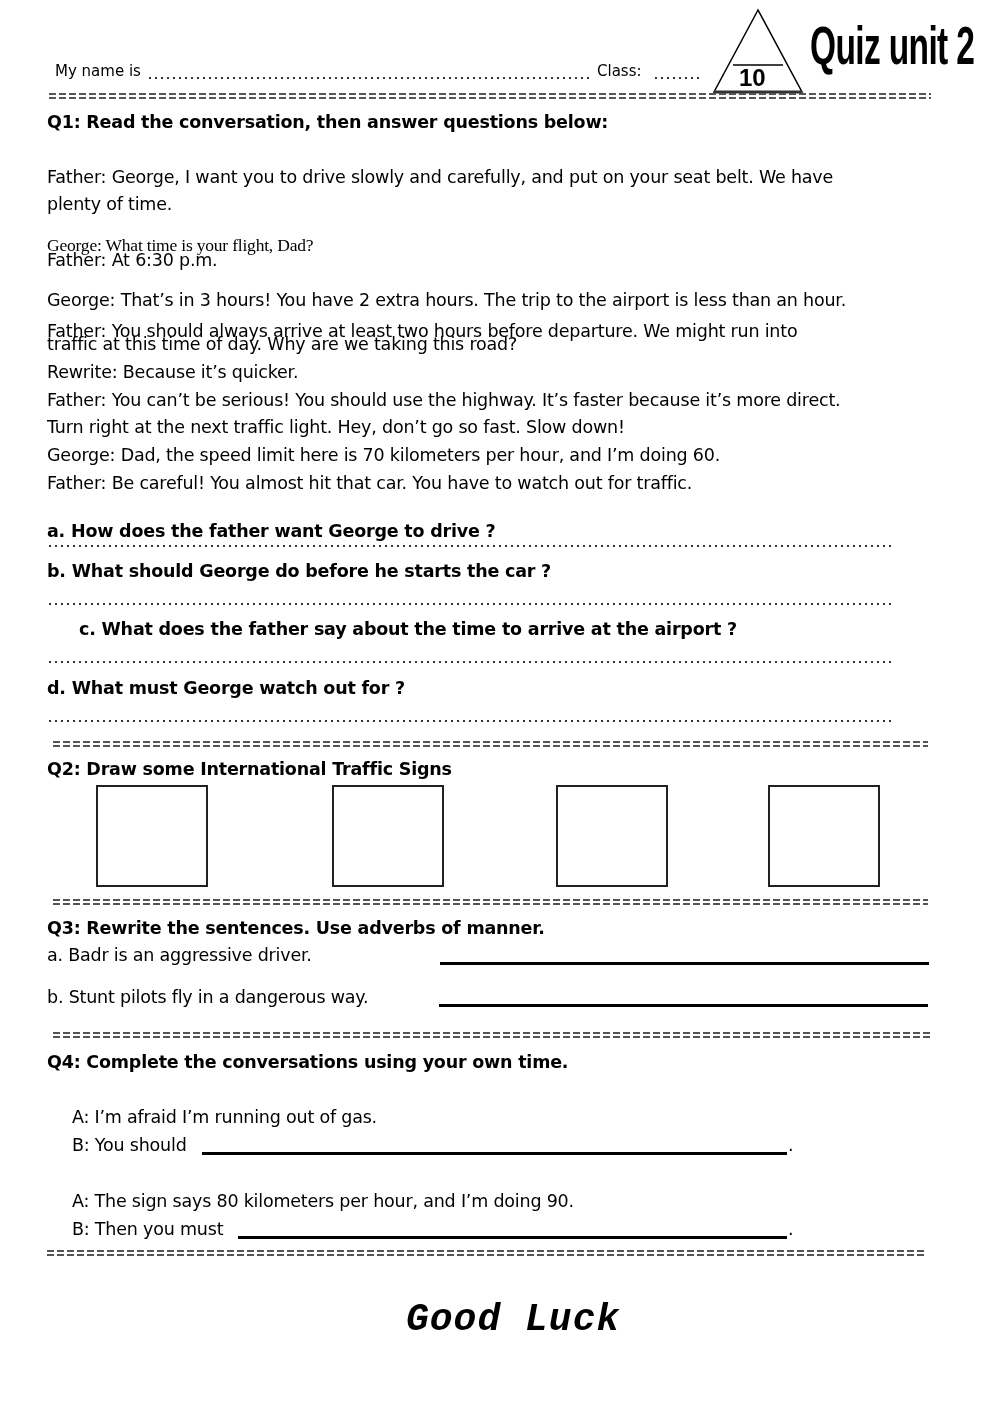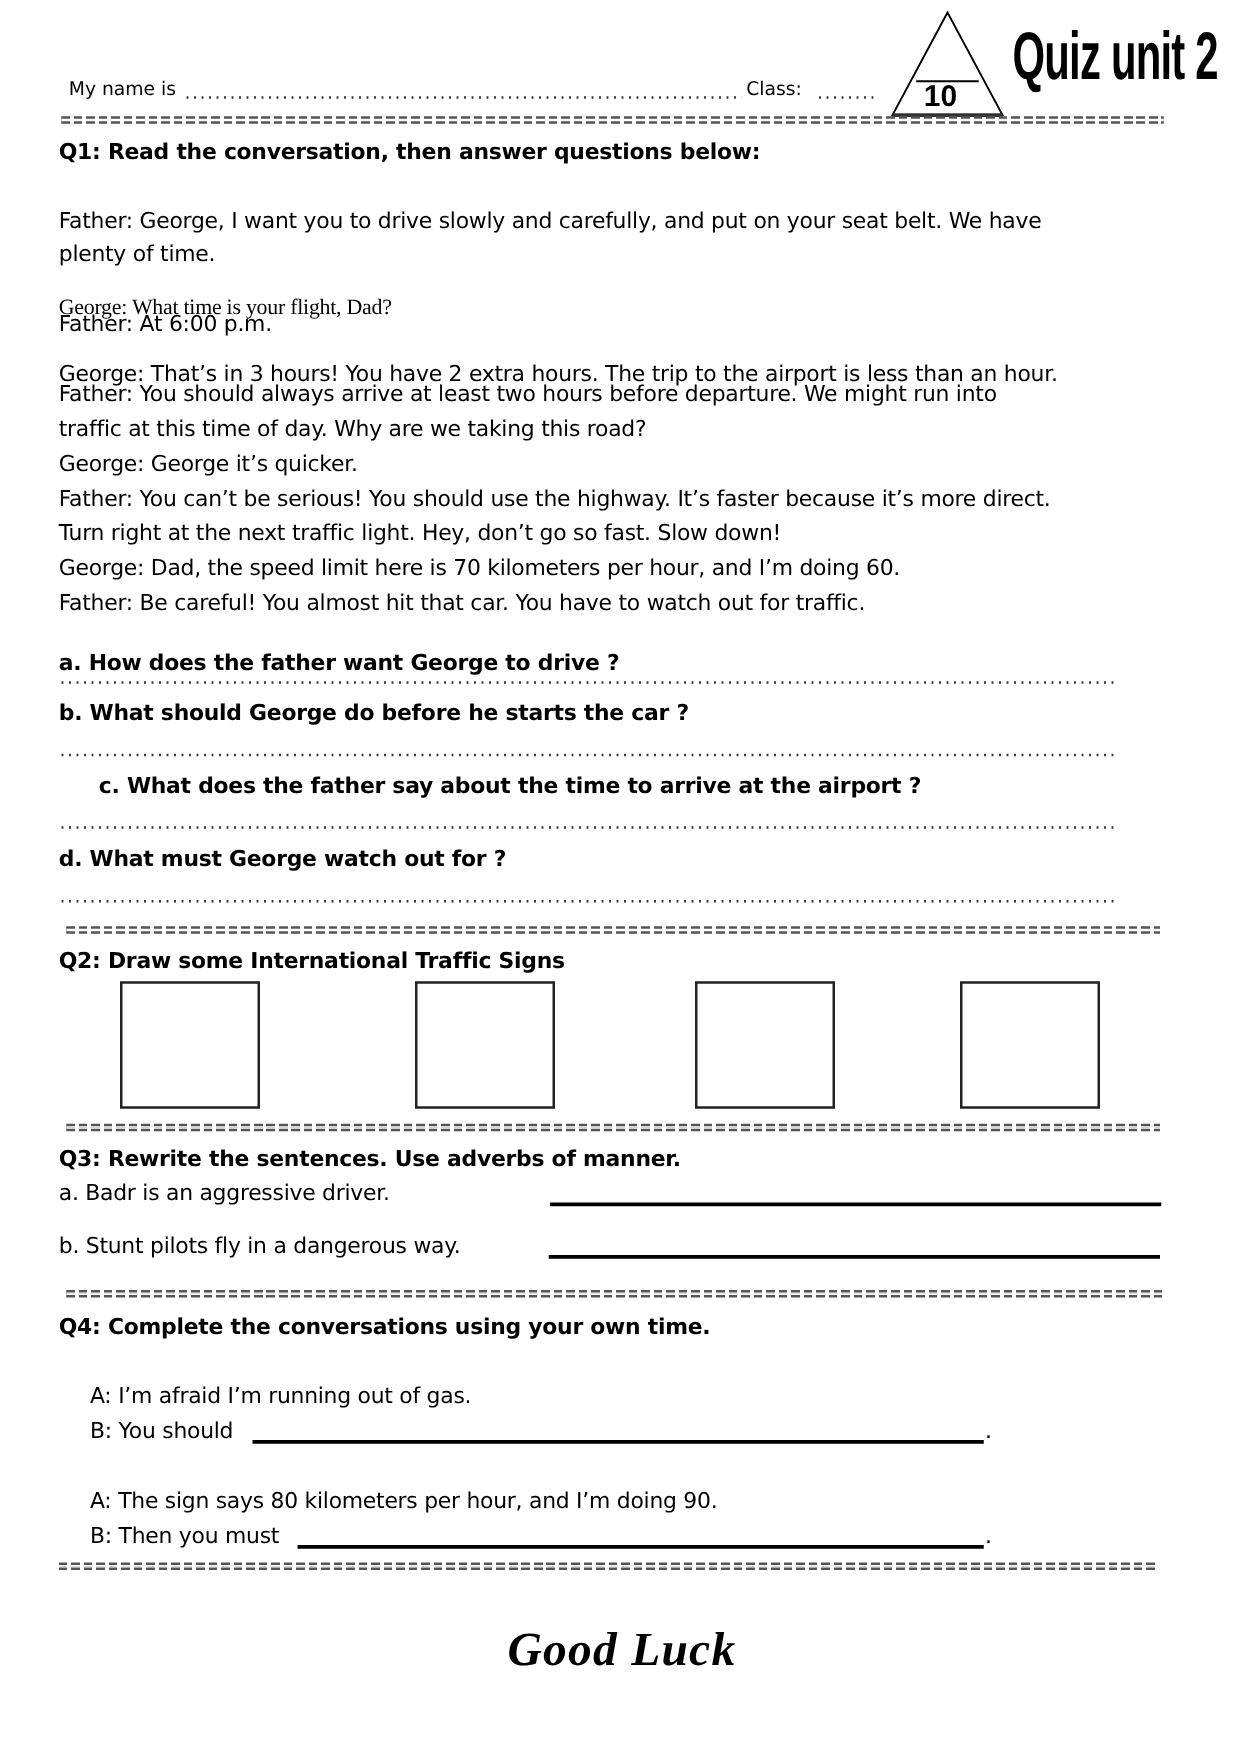--- a/index.html
+++ b/index.html
@@ -28,21 +28,21 @@
     .sign-box {
       position: absolute; width: 112px; height: 102px;
       border: 2px solid #222; box-sizing: border-box; background: #fff;
     }
     .title {
       font-family: "Liberation Sans", sans-serif; font-weight: bold;
       font-size: 54px; transform: scaleX(0.62); transform-origin: left top;
       letter-spacing: -1px;
     }
     .good-luck {
-      font-family: Liberation Serif, serif; font-style: italic; font-weight: bold;
+      font-family: Liberation Mono, monospace; font-style: italic; font-weight: bold;
       font-size: 38px; letter-spacing: 1px;
     }
     .line { position: absolute; left: 47px; }
   </style>
 </head>
 <body>
 
 <div class="abs small" style="left:55px; top:62px;">My name is</div>
 <div class="dots" style="left:147px; top:77px; width:446px;"></div>
 <div class="abs small" style="left:597px; top:62px;">Class:</div>
@@ -57,25 +57,25 @@
 
 <div class="abs title" style="left:810px; top:14px;">Quiz unit 2</div>
 
 <div class="sep" style="left:49px; top:93px; width:882px;"></div>
 
 <div class="abs body-text bold" style="left:47px; top:112px;">Q1: Read the conversation, then answer questions below:</div>
 
 <div class="abs body-text line" style="top:167px;">Father: George, I want you to drive slowly and carefully, and put on your seat belt. We have</div>
 <div class="abs body-text line" style="top:194px;">plenty of time.</div>
 <div class="abs body-text line" style="top:235px;font-family:Liberation Serif, serif;">George: What time is your flight, Dad?</div>
-<div class="abs body-text line" style="top:250px;">Father: At 6:00 p.m.</div>
+<div class="abs body-text line" style="top:250px;">Father: At 6:30 p.m.</div>
 <div class="abs body-text line" style="top:290px;">George: That’s in 3 hours! You have 2 extra hours. The trip to the airport is less than an hour.</div>
-<div class="abs body-text line" style="top:306px;text-align:center;">Father: You should always arrive at least two hours before departure. We might run into</div>
+<div class="abs body-text line" style="top:321px;text-align:center;">Father: You should always arrive at least two hours before departure. We might run into</div>
 <div class="abs body-text line" style="top:334px;">traffic at this time of day. Why are we taking this road?</div>
-<div class="abs body-text line" style="top:362px;">George: George it’s quicker.</div>
+<div class="abs body-text line" style="top:362px;">Rewrite: Because it’s quicker.</div>
 <div class="abs body-text line" style="top:390px;">Father: You can’t be serious! You should use the highway. It’s faster because it’s more direct.</div>
 <div class="abs body-text line" style="top:417px;">Turn right at the next traffic light. Hey, don’t go so fast. Slow down!</div>
 <div class="abs body-text line" style="top:445px;">George: Dad, the speed limit here is 70 kilometers per hour, and I’m doing 60.</div>
 <div class="abs body-text line" style="top:473px;">Father: Be careful! You almost hit that car. You have to watch out for traffic.</div>
 
 <div class="abs body-text bold" style="left:47px; top:502px;margin-top:19px;">a. How does the father want George to drive ?</div>
 <div class="dots" style="left:47px; top:545px; width:846px;"></div>
 
 <div class="abs body-text bold" style="left:47px; top:561px;">b. What should George do before he starts the car ?</div>
 <div class="dots" style="left:47px; top:603px; width:846px;"></div>

